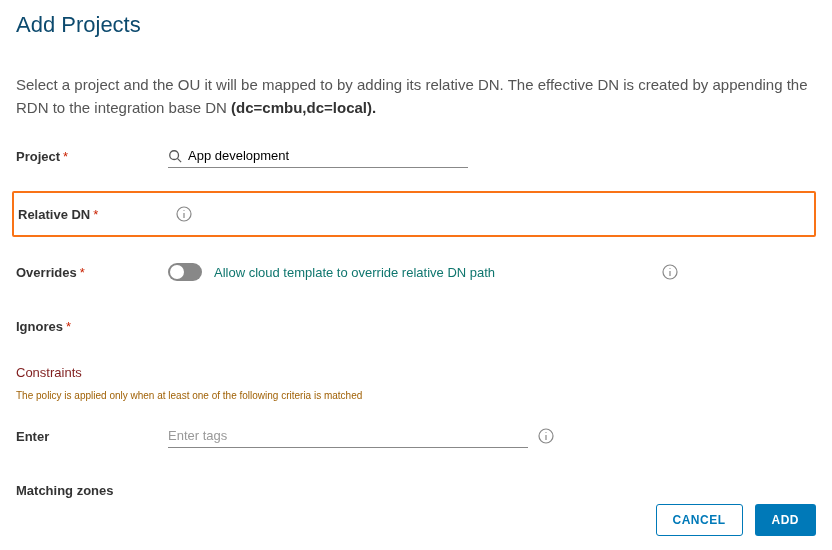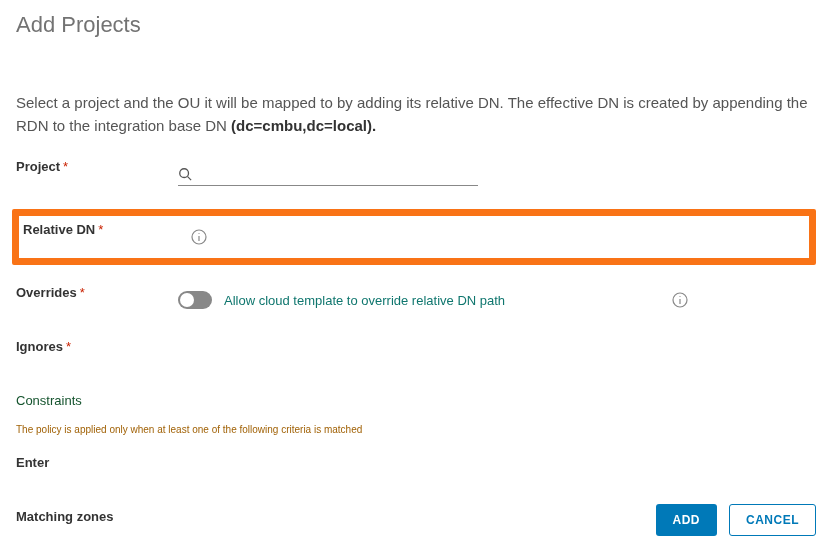--- a/index.html
+++ b/index.html
@@ -9,35 +9,35 @@
       color: #333;
       background: #fff;
       width: 832px;
       height: 550px;
       position: relative;
       padding: 12px 16px;
     }
     .page-title {
       font-size: 22px;
       font-weight: 400;
-      color: #737373;
-      margin-bottom: 54px;
+      color: #0c4a6e;
+      margin-bottom: 36px;
     }
     .description {
       font-size: 15px;
       color: #555;
       line-height: 1.5;
       margin-bottom: 22px;
     }
     .description b { font-weight: 600; color: #333; }
     .form-row {
       display: flex;
+      align-items: center;
       margin-bottom: 24px;
       min-height: 30px;
-      gap: 10px;
     }
     .form-label {
       width: 152px;
       font-size: 13px;
       font-weight: 600;
       color: #333;
       flex-shrink: 0;
     }
     .req { color: #c92100; margin-left: 3px; font-weight: 400; }
     .field-wrap {
@@ -63,21 +63,21 @@
       font-family: inherit;
       flex: 1;
       background: transparent;
       padding: 2px 0;
     }
     .input-shell input::placeholder { color: #999; }
     .icon { display: inline-flex; align-items: center; justify-content: center; }
     .search-svg { width: 14px; height: 14px; }
     .info-svg { width: 16px; height: 16px; }
     .highlighted-row {
-      border: 7px solid #f97316;
+      border: 2px solid #f97316;
       border-radius: 2px;
       padding: 6px 4px 6px 0;
       margin-left: -4px;
       margin-bottom: 20px;
       margin-top: -4px;
     }
     .highlighted-row .form-label { padding-left: 4px; width: 152px; }
     .input-active {
       width: 328px;
       border-bottom: 2px solid #0079b8;
@@ -117,23 +117,23 @@
       flex: 0 1 auto;
     }
     .toggle-row-inner {
       display: flex;
       align-items: center;
       width: 510px;
     }
     .toggle-row-inner .spacer { flex: 1; }
     .constraints-heading {
       font-size: 13px;
-      color: #14532d;
+      color: #7f1d1d;
       margin-top: 4px;
-      margin-bottom: 16px;
+      margin-bottom: 10px;
     }
     .constraints-desc {
       font-size: 10px;
       color: #a16207;
       margin-bottom: 20px;
     }
     .footer {
       position: absolute;
       right: 16px;
       bottom: 14px;
@@ -174,20 +174,21 @@
     <span>Project</span><span class="req">*</span>
   </div>
   <div class="field-wrap">
     <div class="input-shell">
       <span class="icon">
         <svg class="search-svg" viewBox="0 0 16 16" fill="none" stroke="#555" stroke-width="1.5">
           <circle cx="7" cy="7" r="5"></circle>
             <line x1="11" y1="11" x2="15" y2="15"></line>
         </svg>
       </span>
+      <input type="text" value="App development" style="">
     </div>
   </div>
 </div>
 
 <div class="highlighted-row">
   <div class="form-row" style="margin-bottom:0;">
     <div class="form-label">
       <span>Relative DN</span><span class="req">*</span>
     </div>
     <div class="field-wrap">
@@ -224,22 +225,34 @@
   <div class="form-label">
     <span>Ignores</span><span class="req">*</span>
   </div>
 </div>
 
 <div class="constraints-heading">Constraints</div>
 <div class="constraints-desc">The policy is applied only when at least one of the following criteria is matched</div>
 
 <div class="form-row">
   <div class="form-label">Enter</div>
+  <div class="field-wrap">
+    <div class="input-shell wide">
+      <input type="text" placeholder="Enter tags" style="">
+    </div>
+    <span class="icon">
+      <svg class="info-svg" viewBox="0 0 16 16" fill="none" stroke="#888" stroke-width="1.2">
+        <circle cx="8" cy="8" r="7"></circle>
+          <circle cx="8" cy="4.5" r="0.6" fill="#888" stroke="none"></circle>
+          <line x1="8" y1="7" x2="8" y2="12"></line>
+      </svg>
+    </span>
+  </div>
 </div>
 
 <div class="form-row">
   <div class="form-label">Matching zones</div>
 </div>
 
 <div class="footer">
+  <button class="btn btn-outline">CANCEL</button>
   <button class="btn btn-primary">ADD</button>
-  <button class="btn btn-outline">CANCEL</button>
 </div>
 
 </body></html>

